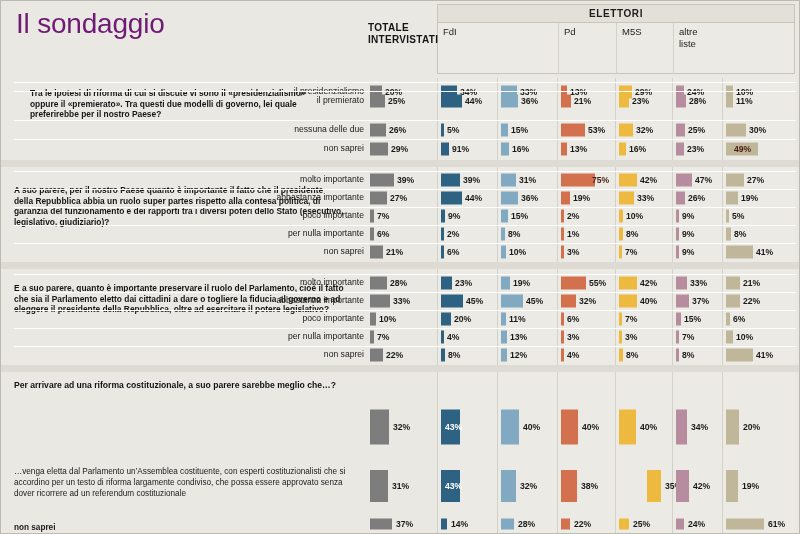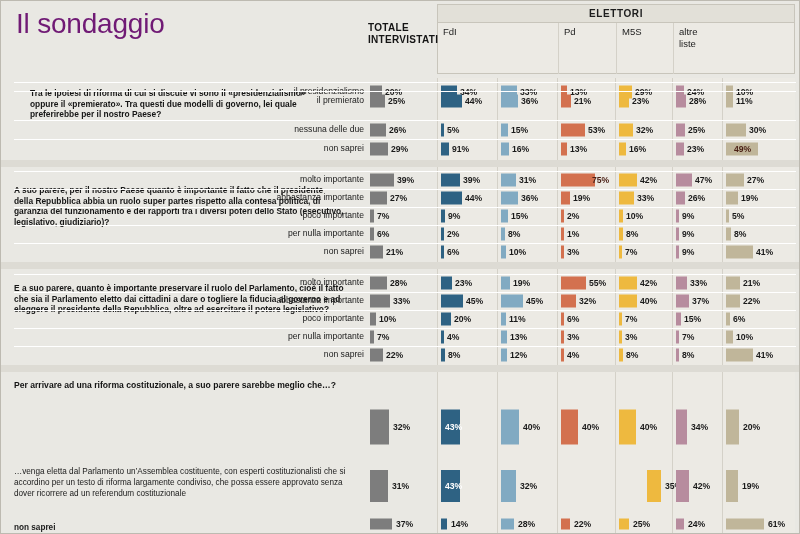--- a/index.html
+++ b/index.html
@@ -659,20 +659,24 @@
             <div class="pct" style="left: 22px;">31%</div>
           </div>
           <div class="cell" style="left: 441px; width: 54px; height: 100%;">
             <div class="bar" style="width: 19px; height: 32px; background: rgb(46, 98, 131);"></div>
             <div class="pct inside" style="left: 4px;">43%</div>
           </div>
           <div class="cell" style="left: 501px; width: 54px; height: 100%;">
             <div class="bar" style="width: 15px; height: 32px; background: rgb(129, 170, 194);"></div>
             <div class="pct" style="left: 19px;">32%</div>
           </div>
+          <div class="cell" style="left: 561px; width: 52px; height: 100%;">
+            <div class="bar" style="width: 16px; height: 32px; background: rgb(211, 113, 79);"></div>
+            <div class="pct" style="left: 20px;">38%</div>
+          </div>
           <div class="cell" style="left: 647px; width: 51px; height: 100%;">
             <div class="bar" style="width: 14px; height: 32px; background: rgb(238, 185, 63);"></div>
             <div class="pct" style="left: 18px;">35%</div>
           </div>
           <div class="cell" style="left: 676px; width: 44px; height: 100%;">
             <div class="bar" style="width: 13px; height: 32px; background: rgb(183, 140, 158);"></div>
             <div class="pct" style="left: 17px;">42%</div>
           </div>
           <div class="cell" style="left: 726px; width: 67px; height: 100%;">
             <div class="bar" style="width: 12px; height: 32px; background: rgb(192, 182, 154);"></div>

